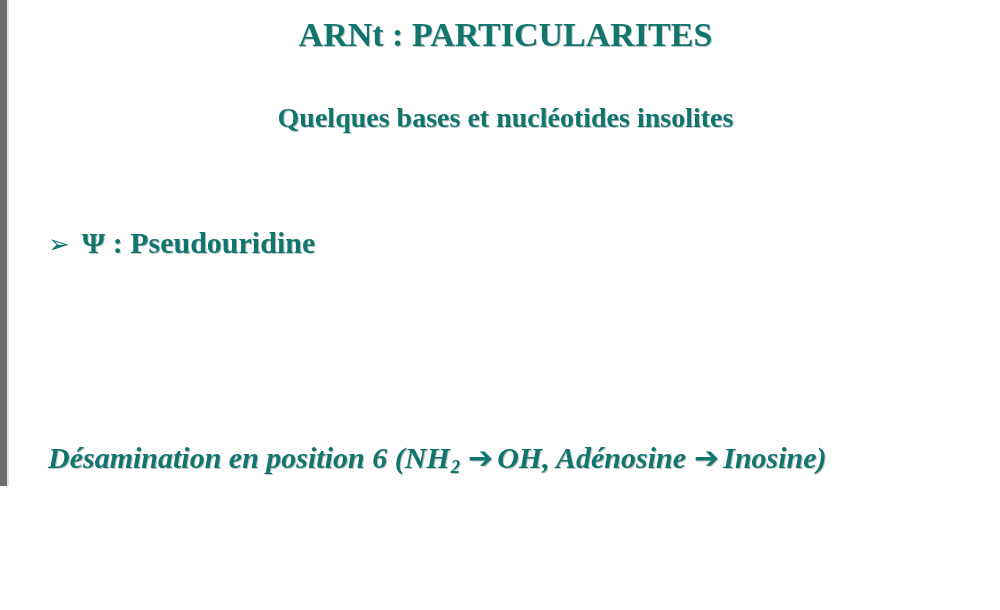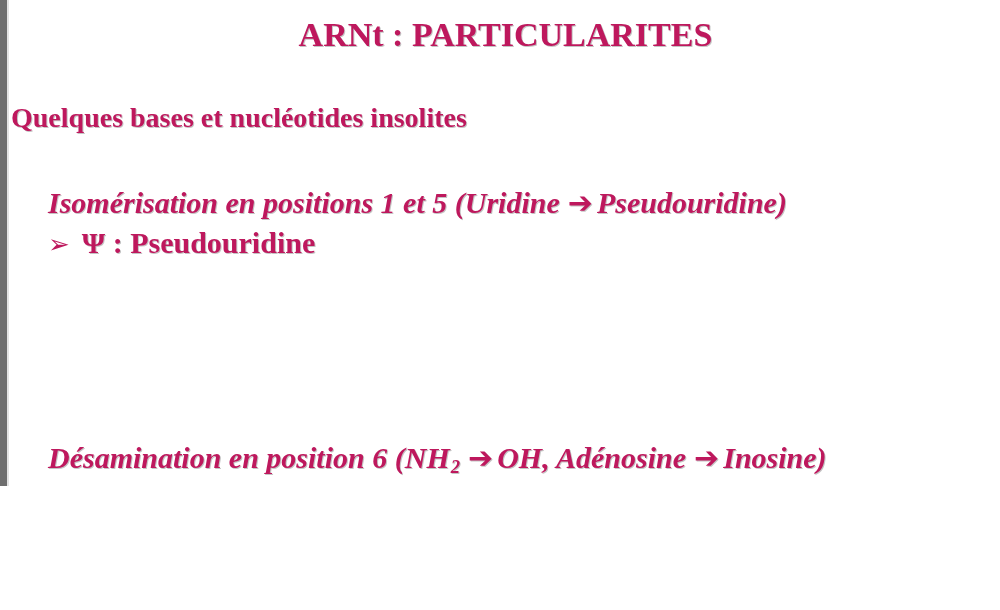--- a/index.html
+++ b/index.html
@@ -4,21 +4,21 @@
 <style>
   * { margin: 0; padding: 0; box-sizing: border-box; }
   html, body { background: #ffffff; }
   .slide {
     position: relative;
     width: 1000px;
     height: 486px;
     background: #ffffff;
     overflow: hidden;
     font-family: "Liberation Serif", "DejaVu Serif", serif;
-    color: #be185d;
+    color: #0f766e;
   }
   .side-bar {
     position: absolute;
     left: 0; top: 0;
     width: 9px; height: 610px;
     background: #6e6e6e;
     border-right: 2px solid #e3e3e3;
   }
   .txt {
     text-shadow: 1px 1px 0 rgba(125,125,125,0.45);
@@ -30,21 +30,21 @@
     top: 15px;
     text-align: center;
     font-size: 34px;
     font-weight: bold;
     line-height: 40px;
   }
   .subtitle {
     position: absolute;
     left: 11px; right: 0;
     top: 101px;
-    text-align: left;
+    text-align: center;
     font-size: 28px;
     font-weight: bold;
     line-height: 34px;
   }
   .heading {
     position: absolute;
     left: 48px;
     font-size: 30px;
     font-weight: bold;
     font-style: italic;
@@ -80,20 +80,19 @@
 </style>
 </head>
 <body>
 
 <div class="slide">
   <div class="side-bar" style="background: rgb(110, 110, 110);"></div>
 
   <div class="title txt">ARNt : PARTICULARITES</div>
   <div class="subtitle txt">Quelques bases et nucléotides insolites</div>
 
-  <div class="heading txt" style="top:185px">Isomérisation en positions 1 et 5 (Uridine<span class="arrow">➔</span>Pseudouridine)</div>
   <div class="bullet txt" style="top:225px">
     <span class="marker">➢</span><span>Ψ : Pseudouridine</span>
   </div>
 
 
   <div class="heading txt" style="top:440px">Désamination en position 6 (NH<sub>2</sub><span class="arrow">➔</span>OH, Adénosine<span class="arrow">➔</span>Inosine)</div>
 </div>
 
 </body></html>

